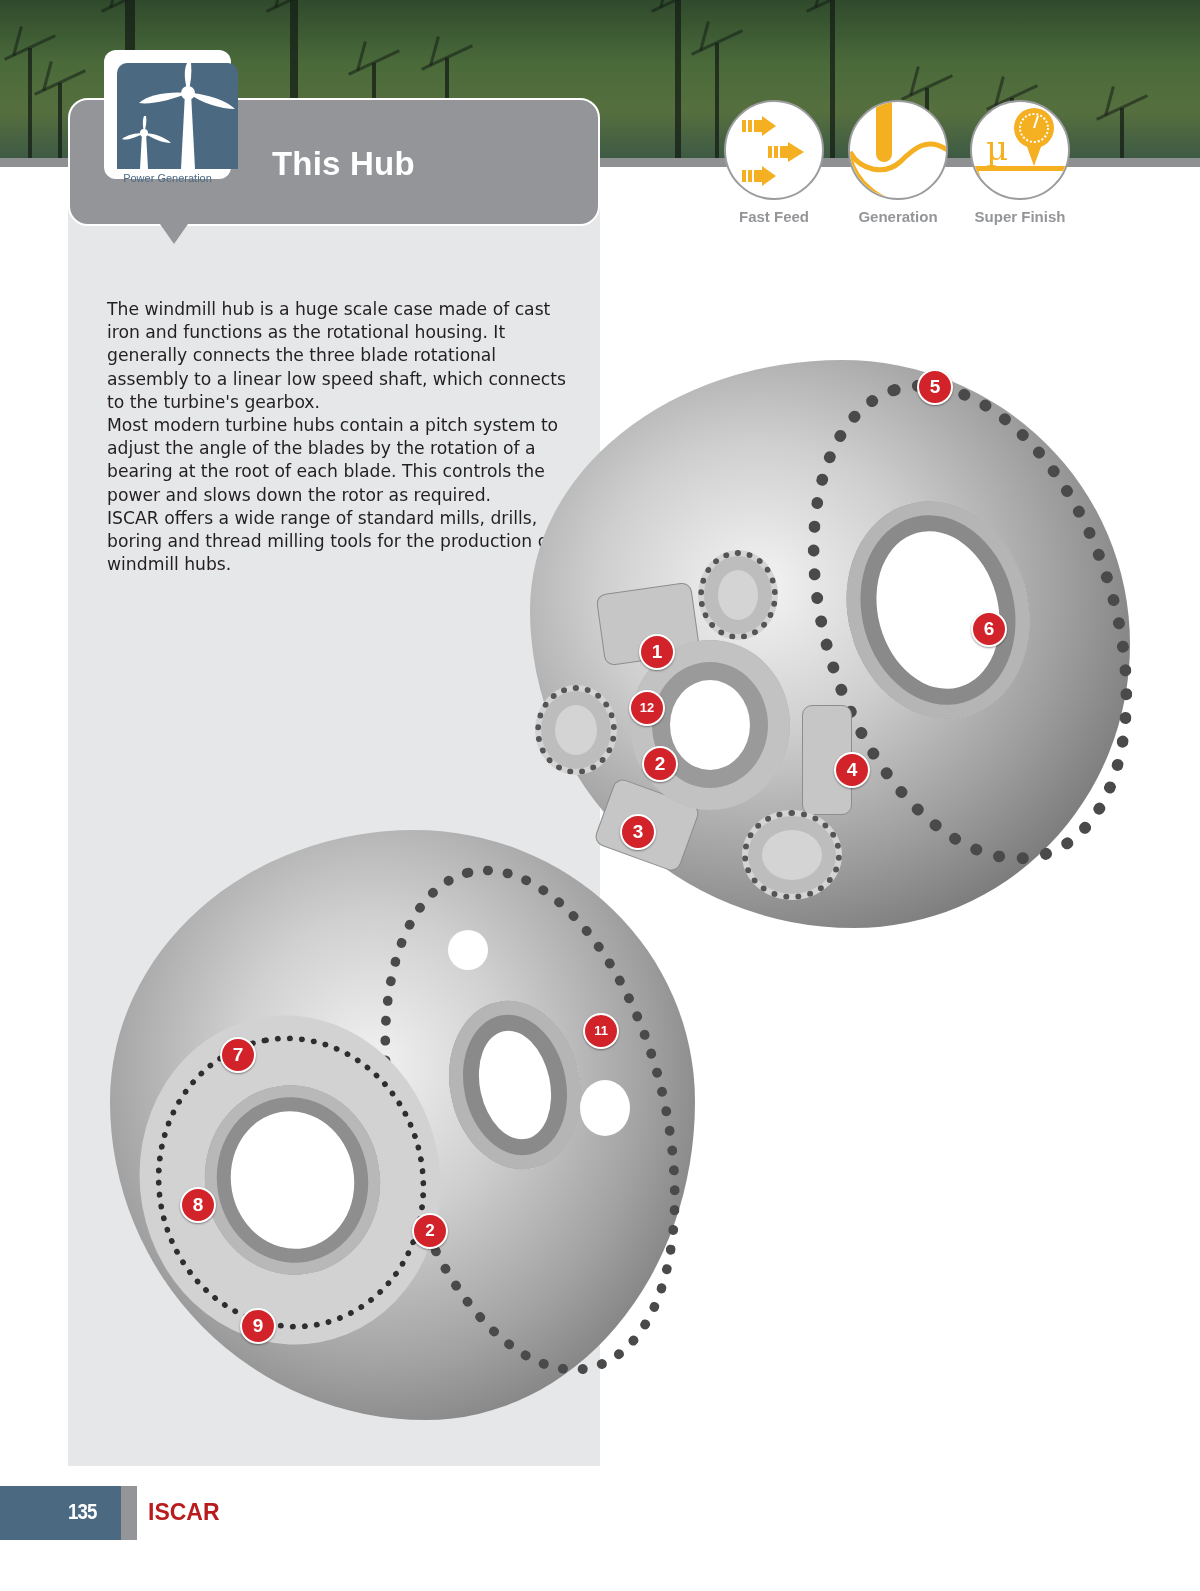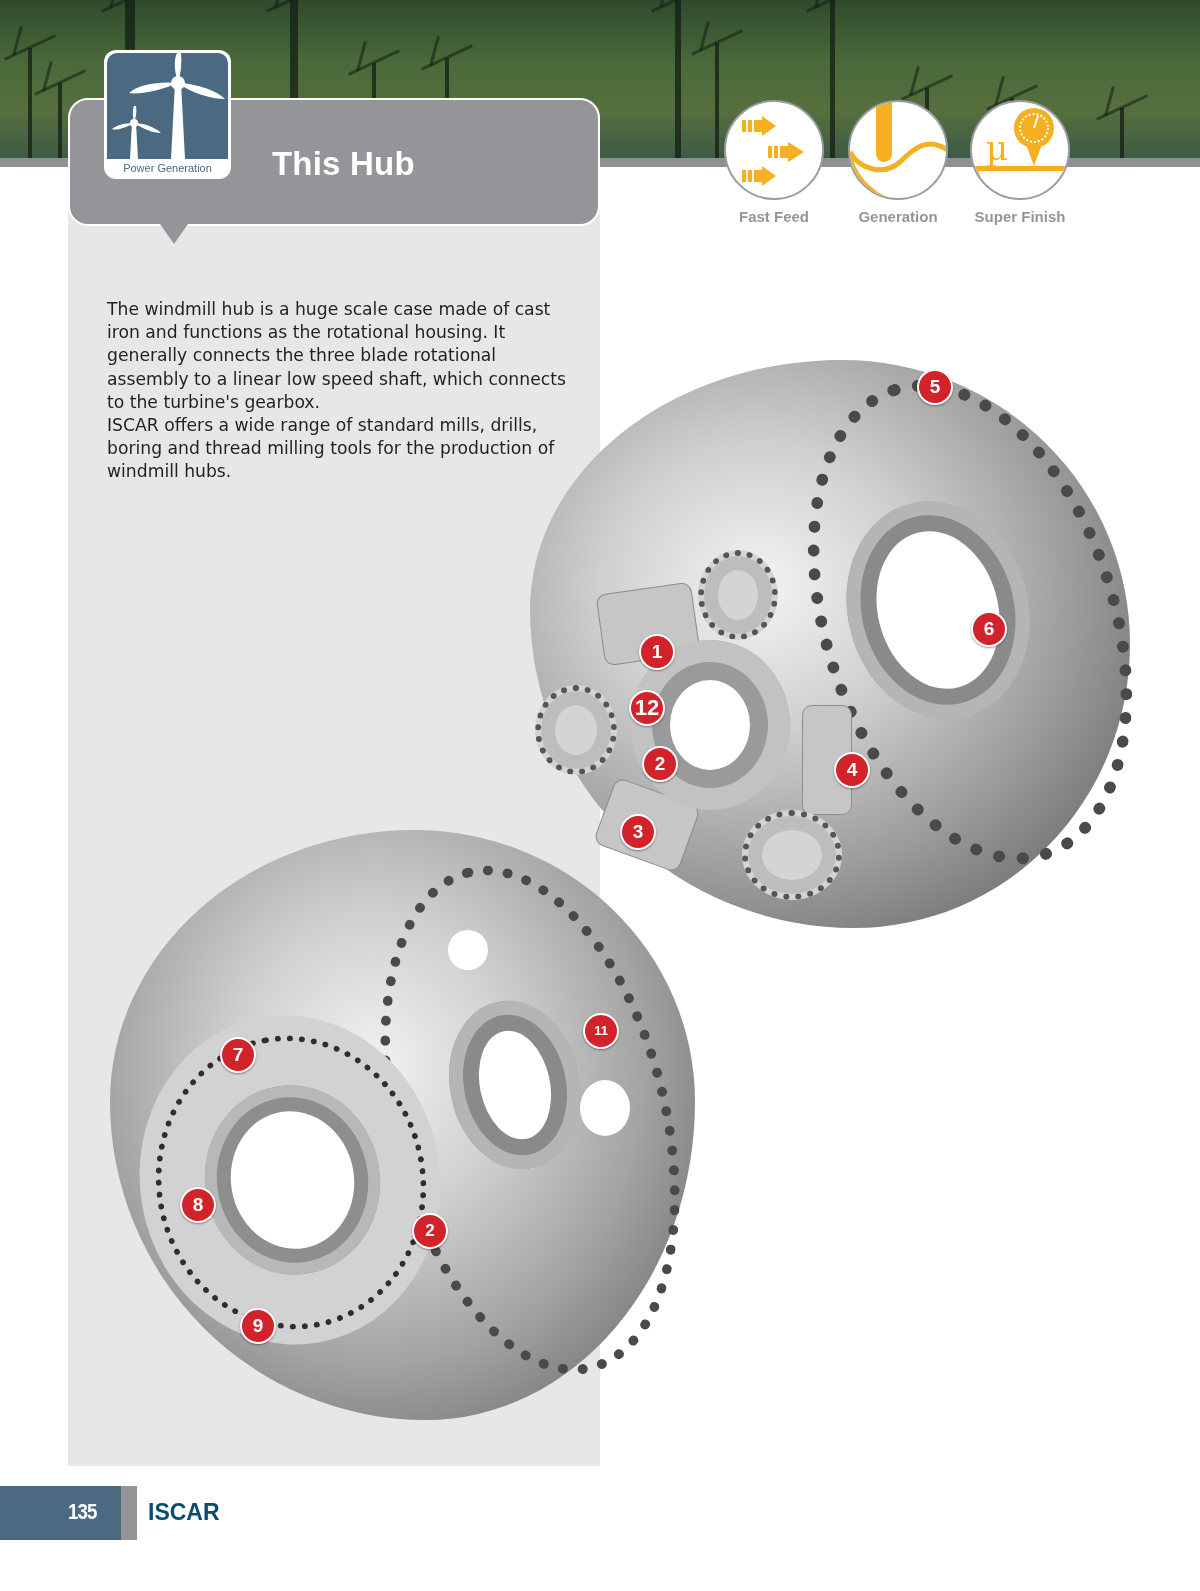--- a/index.html
+++ b/index.html
@@ -21,21 +21,21 @@
 
   
   .header-bubble { position: absolute; left: 68px; top: 98px; width: 532px; height: 128px;
     background: #939598; border: 2px solid #ffffff; border-radius: 20px; }
   .header-pointer { position: absolute; left: 160px; top: 224px; width: 0; height: 0;
     border-left: 14px solid transparent; border-right: 14px solid transparent; border-top: 20px solid #939598; }
   .page-title { position: absolute; left: 272px; top: 145px; font-size: 33px; font-weight: bold; color: #ffffff; letter-spacing: 0.2px; }
 
   
   .category-badge { position: absolute; left: 104px; top: 50px; width: 127px; height: 129px;
-    background: #ffffff; border-radius: 12px; padding: 3px; }
+    background: #ffffff; border-radius: 12px; padding: 13px; }
   .category-art { width: 121px; height: 106px; background: #4b6a82; border-radius: 10px 10px 0 0; overflow: hidden; }
   .category-label { display: block; text-align: center; font-size: 11px; color: #4b6a82; margin-top: 3px; }
 
   
   .features { position: absolute; left: 722px; top: 100px; width: 360px; height: 130px; }
   .feature { position: absolute; top: 0; width: 104px; text-align: center; }
   .feature-circle { width: 100px; height: 100px; border-radius: 50%; background: #ffffff;
     border: 2px solid #9a9c9e; margin: 0 auto; overflow: hidden; }
   .feature-label { display: block; margin-top: 8px; font-size: 15px; font-weight: bold; color: #939598; }
 
@@ -60,21 +60,21 @@
   
   .marker { position: absolute; width: 36px; height: 36px; border-radius: 50%;
     background: #d2232a; border: 2px solid #ffffff; color: #ffffff; font-weight: bold;
     font-size: 19px; line-height: 32px; text-align: center; box-shadow: 0 1px 2px rgba(0,0,0,0.4); }
 
   
   .footer-num-box { position: absolute; left: 0; top: 1486px; width: 121px; height: 54px; background: #4b6a82; }
   .footer-gray { position: absolute; left: 121px; top: 1486px; width: 16px; height: 54px; background: #939598; }
   .page-number { position: absolute; left: 68px; top: 1499px; font-size: 22px; font-weight: bold; color: #ffffff;
     transform: scaleX(0.85); transform-origin: left; letter-spacing: -1px; }
-  .brand { position: absolute; left: 148px; top: 1499px; font-size: 23px; font-weight: bold; color: #0c4a6e; }
+  .brand { position: absolute; left: 148px; top: 1499px; font-size: 23px; font-weight: bold; color: #b91c1c; }
 </style>
 </head>
 <body>
 
 <div class="banner">
   <div class="turbine" style="left:28px;height:110px;"></div>
   <div class="turbine" style="left:58px;height:75px;"></div>
   <div class="turbine" style="left:125px;height:158px;width:10px;"></div>
   <div class="turbine" style="left:290px;height:158px;width:8px;"></div>
   <div class="turbine" style="left:372px;height:95px;"></div>
@@ -157,20 +157,21 @@
         <rect x="0" y="64" width="100" height="5" fill="#f5b021"></rect>
         <path d="M4,69 C10,96 30,100 50,100 C70,100 90,96 96,69" stroke="#f5b021" stroke-width="5" fill="none"></path>
       </svg>
     </div>
     <span class="feature-label">Super Finish</span>
   </div>
 </div>
 
 <div class="body-text">
   <p>The windmill hub is a huge scale case made of cast iron and functions as the rotational housing. It generally connects the three blade rotational assembly to a linear low speed shaft, which connects to the turbine's gearbox.</p>
+  <p>Most modern turbine hubs contain a pitch system to adjust the angle of the blades by the rotation of a bearing at the root of each blade. This controls the power and slows down the rotor as required.</p>
   <p>ISCAR offers a wide range of standard mills, drills, boring and thread milling tools for the production of windmill hubs.</p>
 </div>
 
 <div class="hub hub-top" aria-label="Rotor hub casting, front view">
   <div class="flange-ring" style="left:290px;top:12px;width:300px;height:500px;transform:rotate(-18deg);border-width:12px;border-color:#4a4a4a;"></div>
   <div class="bore" style="left:318px;top:140px;width:180px;height:220px;transform:rotate(-15deg);"></div>
   <div class="plate" style="left:70px;top:228px;width:96px;height:72px;transform:rotate(-8deg);"></div>
   <div class="plate" style="left:272px;top:345px;width:50px;height:110px;"></div>
   <div class="plate" style="left:72px;top:430px;width:90px;height:70px;transform:rotate(20deg);"></div>
   <div class="bore" style="left:100px;top:280px;width:160px;height:170px;box-shadow: inset 0 0 0 22px #c2c2c2, inset 0 0 0 40px #9a9a9a;"></div>
@@ -188,21 +189,21 @@
   <div class="flange-ring" style="left:46px;top:205px;width:270px;height:295px;transform:rotate(-10deg);border-width:6px;border-color:#2e2e2e;"></div>
   <div class="bore" style="left:95px;top:255px;width:175px;height:190px;transform:rotate(-10deg);box-shadow: inset 0 0 0 12px #b8b8b8, inset 0 0 0 26px #8e8e8e;"></div>
 </div>
 
 <div class="marker" style="left:639px;top:634px;">1</div>
 <div class="marker" style="left:642px;top:746px;">2</div>
 <div class="marker" style="left:620px;top:814px;">3</div>
 <div class="marker" style="left:834px;top:752px;">4</div>
 <div class="marker" style="left:917px;top:369px;">5</div>
 <div class="marker" style="left:971px;top:611px;">6</div>
-<div class="marker" style="left:629px;top:690px;font-size:22px;">12</div>
+<div class="marker" style="left:629px;top:690px;font-size:13px;">12</div>
 
 <div class="marker" style="left:220px;top:1037px;">7</div>
 <div class="marker" style="left:180px;top:1187px;">8</div>
 <div class="marker" style="left:240px;top:1308px;">9</div>
 <div class="marker" style="left:412px;top:1213px;font-size:17px;">2</div>
 <div class="marker" style="left:583px;top:1013px;font-size:13px;">11</div>
 
 <div class="footer-num-box"></div>
 <div class="footer-gray"></div>
 <span class="page-number">135</span>

